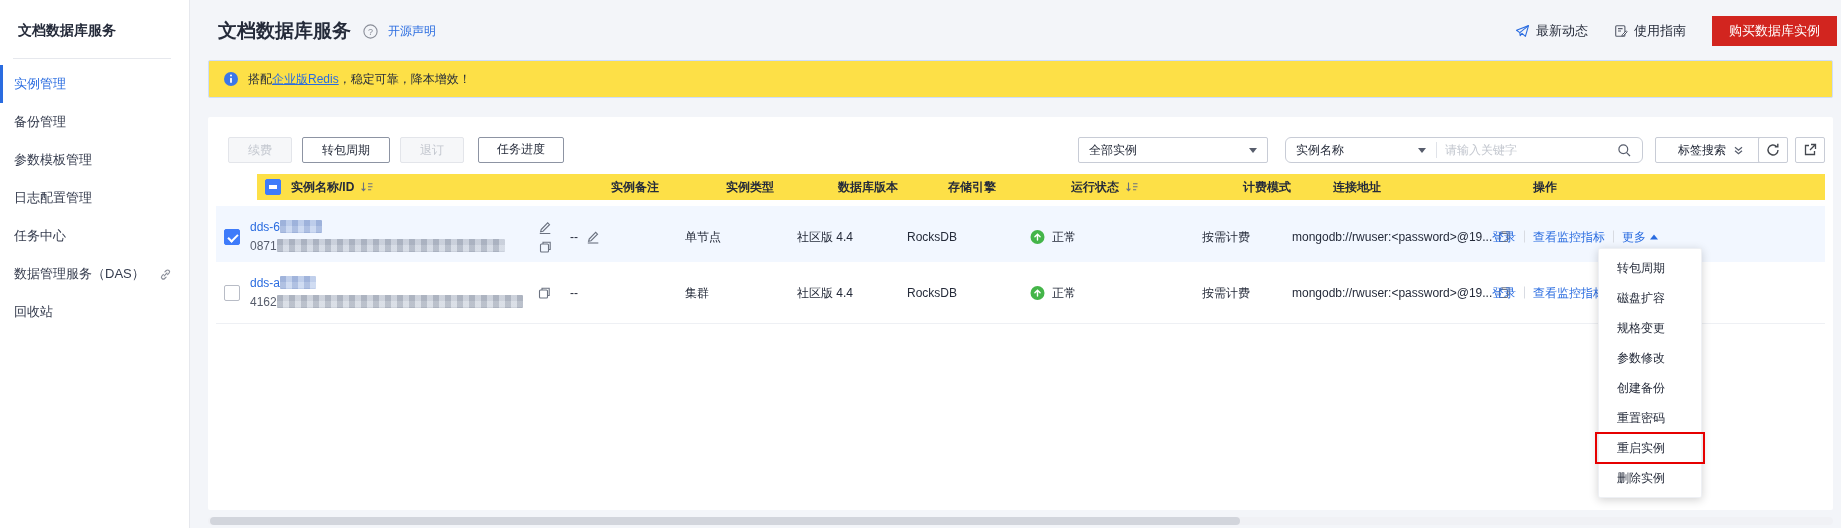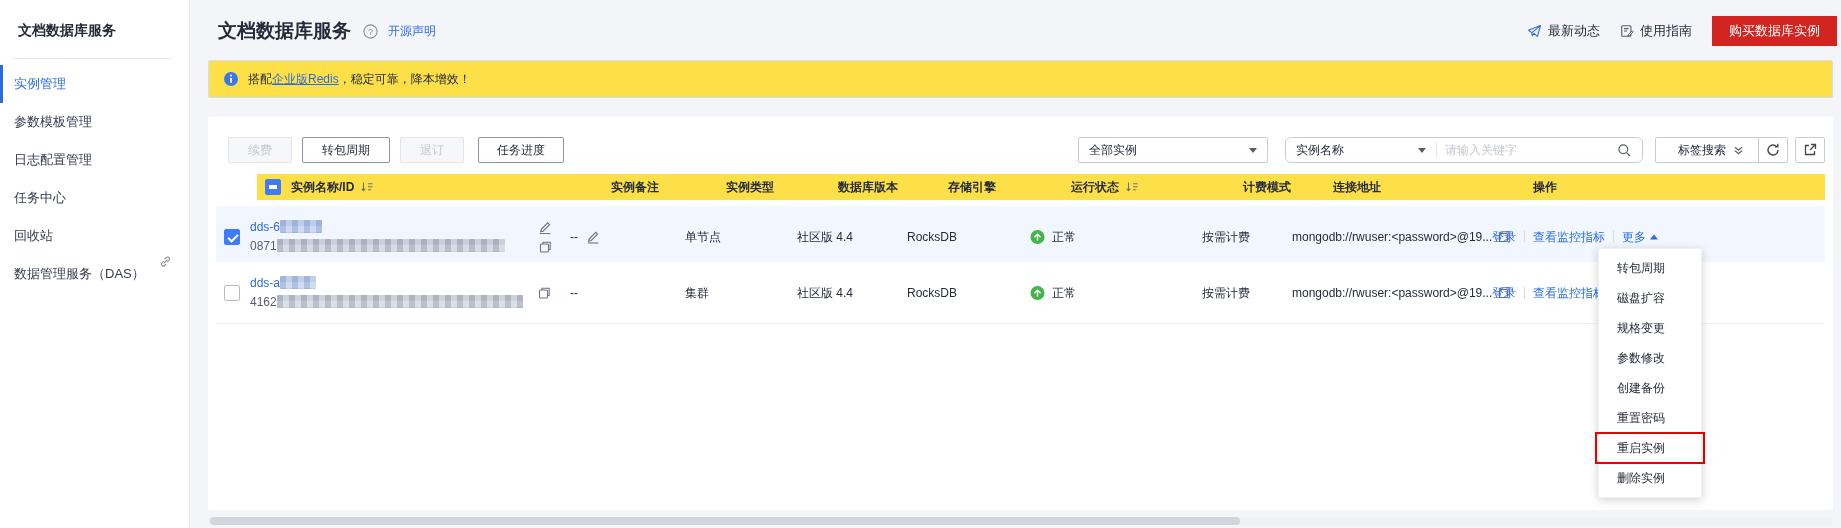--- a/index.html
+++ b/index.html
@@ -4,33 +4,33 @@
 <style>
   * { margin:0; padding:0; box-sizing:border-box; }
   html,body { width:1841px; height:528px; overflow:hidden; }
   body { font-family:"Liberation Sans","DejaVu Sans",sans-serif; font-size:12px; color:#252b3a; background:#f3f5f9; position:relative; }
   a { text-decoration:none; }
 
   
   .sidebar { position:absolute; left:0; top:0; width:190px; height:528px; background:#fff; border-right:1px solid #e6e8ed; z-index:5; }
   .sb-title { font-size:14px; font-weight:bold; color:#252b3a; padding:22px 0 0 18px; }
   .sb-divider { height:1px; background:#e6e8ed; margin:18px 18px 6px 13px; }
-  .sb-item { height:38px; line-height:38px; padding-left:14px; font-size:13px; color:#343b4d; cursor:pointer; display:flex; align-items:flex-start; }
+  .sb-item { height:38px; line-height:38px; padding-left:14px; font-size:13px; color:#343b4d; cursor:pointer; display:flex; align-items:center; }
   .sb-item.active { color:#2a6ce0; border-left:3px solid #2a6ce0; padding-left:11px; }
   .sb-item .linkicon { margin-left:14px; display:inline-flex; }
 
   
   .main { position:absolute; left:190px; top:0; right:0; bottom:0; background:#f3f5f9; }
 
   
   .topbar { position:absolute; left:0; top:0; right:0; height:62px; display:flex; align-items:center; padding-left:28px; }
   .page-title { font-size:19px; font-weight:bold; color:#252b3a; }
   .help-icon { margin-left:12px; display:inline-flex; cursor:pointer; }
   .opensource { margin-left:10px; color:#2a6ce0; font-size:12px; cursor:pointer; }
-  .top-right { position:absolute; right:4px; top:16px; display:flex; align-items:center; gap:20px; }
+  .top-right { position:absolute; right:4px; top:16px; display:flex; align-items:center; gap:26px; }
   .top-link { display:flex; align-items:center; gap:6px; color:#252b3a; font-size:13px; cursor:pointer; }
   .buy-btn { height:30px; padding:0 17px; background:#d2251f; color:#fff; font-size:13px; border:none; cursor:pointer; line-height:30px; }
 
   
   .banner { position:absolute; left:18px; top:60px; width:1625px; height:38px; background:#fde047; border:1px solid #cdddfb; border-radius:2px; display:flex; align-items:center; padding-left:14px; }
   .banner .txt { margin-left:9px; color:#252b3a; }
   .banner a { color:#2a6ce0; text-decoration:underline; cursor:pointer; }
 
   
   .card { position:absolute; left:18px; top:117px; width:1625px; height:393px; background:#fff; border-radius:2px; }
@@ -93,39 +93,42 @@
 </head>
 <body>
 
 <div class="sidebar">
   <div class="sb-title">文档数据库服务</div>
   <div class="sb-divider"></div>
   <div class="sb-item active">
       <span>实例管理</span>
     </div>
   <div class="sb-item">
+      <span>备份管理</span>
+    </div>
+  <div class="sb-item">
       <span>参数模板管理</span>
     </div>
   <div class="sb-item">
       <span>日志配置管理</span>
     </div>
   <div class="sb-item">
       <span>任务中心</span>
-    </div>
-  <div class="sb-item">
-      <span>回收站</span>
     </div>
   <div class="sb-item">
     <span>数据管理服务（DAS）</span>
     <span class="linkicon">
       <svg width="13" height="13" viewBox="0 0 13 13">
           <path d="M5.2 7.8l2.8-2.8M4.4 6.4L3 7.8a1.9 1.9 0 1 0 2.7 2.7l1.4-1.4M8.6 6.6L10 5.2A1.9 1.9 0 1 0 7.3 2.5L5.9 3.9" fill="none" stroke="#8a8e99" stroke-width="1.1" stroke-linecap="round"></path>
         </svg>
     </span>
   </div>
+  <div class="sb-item">
+      <span>回收站</span>
+    </div>
 </div>
 
 <div class="main">
 
   <div class="topbar">
     <span class="page-title">文档数据库服务</span>
     <span class="help-icon">
       <svg width="15" height="15" viewBox="0 0 15 15">
           <circle cx="7.5" cy="7.5" r="6.6" fill="none" stroke="#8a8e99" stroke-width="1.1"></circle>
           <text x="7.5" y="10.6" font-size="9" text-anchor="middle" fill="#8a8e99" font-family="Liberation Sans,sans-serif">?</text>
@@ -165,21 +168,21 @@
         </svg>
     </span>
     <span class="txt"><span>搭配</span><a>企业版Redis</a><span>，稳定可靠，降本增效！</span></span>
   </div>
 
   <div class="card">
 
     <button class="btn disabled" style="left:20px;width:64px;">续费</button>
     <button class="btn" style="left:94px;width:88px;">转包周期</button>
     <button class="btn disabled" style="left:192px;width:64px;">退订</button>
-    <button class="btn" style="left:270px;width:86px;">任务进度</button>
+    <button class="btn" style="left:270px;width:86px;font-family:Liberation Mono, monospace;">任务进度</button>
 
     <div class="sel" style="left:870px;width:190px;">
       <span>全部实例</span>
       <span class="caret-down"></span>
     </div>
     <div class="combo">
       <div class="field">
         <span>实例名称</span>
         <span class="caret-down"></span>
       </div>

